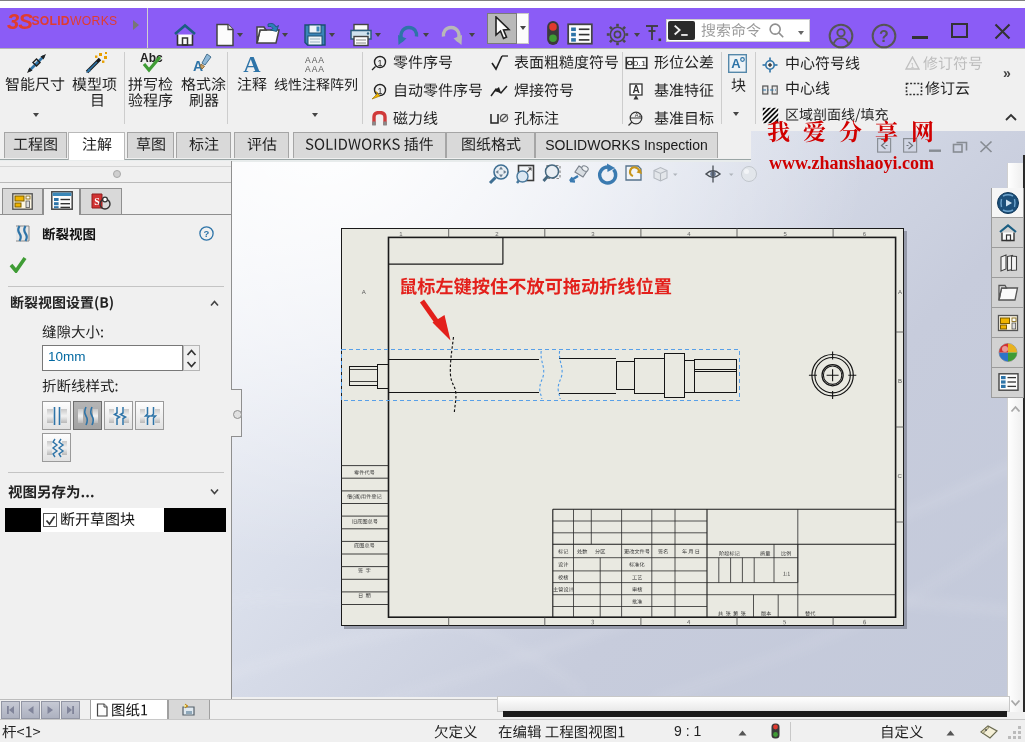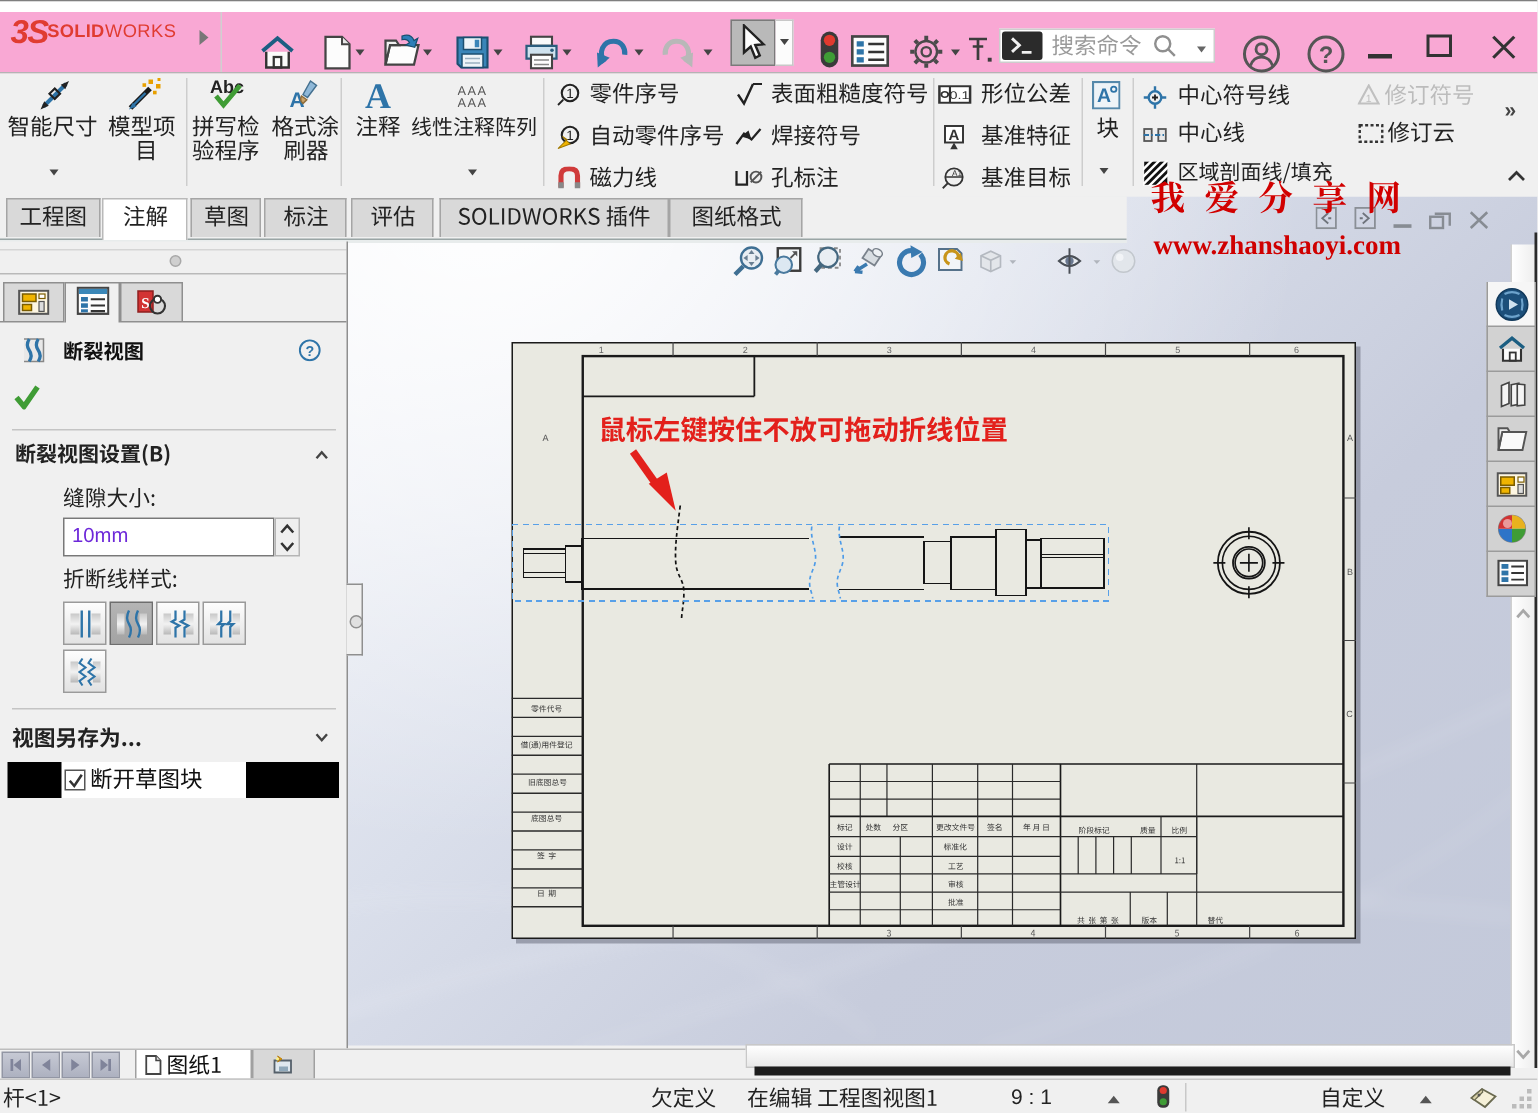--- a/index.html
+++ b/index.html
@@ -2,21 +2,21 @@
 <html><head>
 <meta charset="utf-8">
 <style>
 html,body{margin:0;padding:0;}
 body{width:1025px;height:742px;position:relative;overflow:hidden;
   font-family:"Liberation Sans",sans-serif;background:#f0f0f0;}
 .abs{position:absolute;}
 
 #topline{left:0;top:0;width:1025px;height:1px;background:#7f7f7f;}
 #whitestrip{left:0;top:1px;width:1025px;height:7px;background:#ffffff;}
-#titlebar{left:0;top:8px;width:1025px;height:40px;background:#f9a8d4;border-bottom:1px solid #b4b4b4;}
+#titlebar{left:0;top:8px;width:1025px;height:40px;background:#8b5cf6;border-bottom:1px solid #b4b4b4;}
 .tb-ico{position:absolute;top:14px;width:26px;height:26px;}
 .dd{position:absolute;top:25px;width:0;height:0;border-left:3.5px solid transparent;border-right:3.5px solid transparent;border-top:4px solid #444;}
 
 #ribbon{left:0;top:49px;width:1025px;height:82px;background:#f0f0f0;}
 .rsep{position:absolute;top:3px;width:1px;height:72px;background:#cdcdcd;}
 
 #tabrow{left:0;top:131px;width:751px;height:28px;background:#f0f0f0;}
 .ctab{position:absolute;top:1px;height:26px;background:#d9d9d9;border:1px solid #a5a5a5;border-bottom:none;box-sizing:border-box;font-size:14px;color:#1a1a1a;text-align:center;line-height:25px;}
 .ctab.act{background:#ffffff;border-color:#b9b9b9;z-index:2;height:28px;}
 #tabunder{left:0;top:159px;width:751px;height:2px;background:#e8ecec;border-top:1px solid #9aa5a5;}
@@ -377,20 +377,21 @@
   </svg>
 </div>
 <div class="abs" id="tabrow">
   <div class="ctab" style="left:4px;width:63px;"></div>
   <div class="ctab act" style="left:68px;width:57px;"></div>
   <div class="ctab" style="left:127px;width:47px;"></div>
   <div class="ctab" style="left:176px;width:55px;"></div>
   <div class="ctab" style="left:234px;width:55px;"></div>
   <div class="ctab" style="left:293px;width:153px;"></div>
   <div class="ctab" style="left:446px;width:89px;"></div>
+  <div class="ctab" style="left:535px;width:183px;">SOLIDWORKS Inspection</div>
 </div>
 <div class="abs" id="tabunder"></div>
 
 <div class="abs" id="pmpanel">
   
   <div class="abs" style="left:0;top:5px;width:231px;height:1px;background:#d5d5d5;"></div>
   <div class="abs" style="left:113px;top:9px;width:6px;height:6px;border-radius:50%;background:#cfcfcf;border:1px solid #a8a8a8;"></div>
   <div class="abs" style="left:0;top:21px;width:231px;height:1px;background:#b9b9b9;"></div>
   
   <div class="pmtab" style="left:2px;width:41px;"></div>
@@ -437,21 +438,21 @@
     <path d="M2 9 L7 15 L16 2" fill="none" stroke="#3f9c35" stroke-width="3.6"></path>
   </svg>
   <div class="abs" style="left:8px;top:125px;width:216px;height:1px;background:#c4c4c4;"></div>
   
   
   <svg class="chev" style="left:210px;top:138px" viewBox="0 0 9 9">
       <path d="M1 6.5 L4.5 2.5 L8 6.5" fill="none" stroke="#444" stroke-width="1.6"></path>
     </svg>
   
   <div class="abs" style="left:42px;top:184px;width:141px;height:26px;background:#fff;border:1px solid #787878;box-sizing:border-box;"></div>
-  <div class="abs" style="left:48px;top:188px;font-size:13.5px;color:#6d28d9;">10mm</div>
+  <div class="abs" style="left:48px;top:188px;font-size:13.5px;color:#0369a1;">10mm</div>
   <div class="abs" style="left:183px;top:184px;width:17px;height:26px;background:#efefef;border:1px solid #b5b5b5;box-sizing:border-box;"></div>
   <svg class="abs" style="left:186px;top:188px" width="11" height="8" viewBox="0 0 11 8">
       <path d="M1.5 6 L5.5 1.5 L9.5 6" fill="none" stroke="#333" stroke-width="1.7"></path>
     </svg>
   <svg class="abs" style="left:186px;top:199px" width="11" height="8" viewBox="0 0 11 8">
       <path d="M1.5 2 L5.5 6.5 L9.5 2" fill="none" stroke="#333" stroke-width="1.7"></path>
     </svg>
   
   
   <div class="bbtn" style="left:42px;top:240px;">

